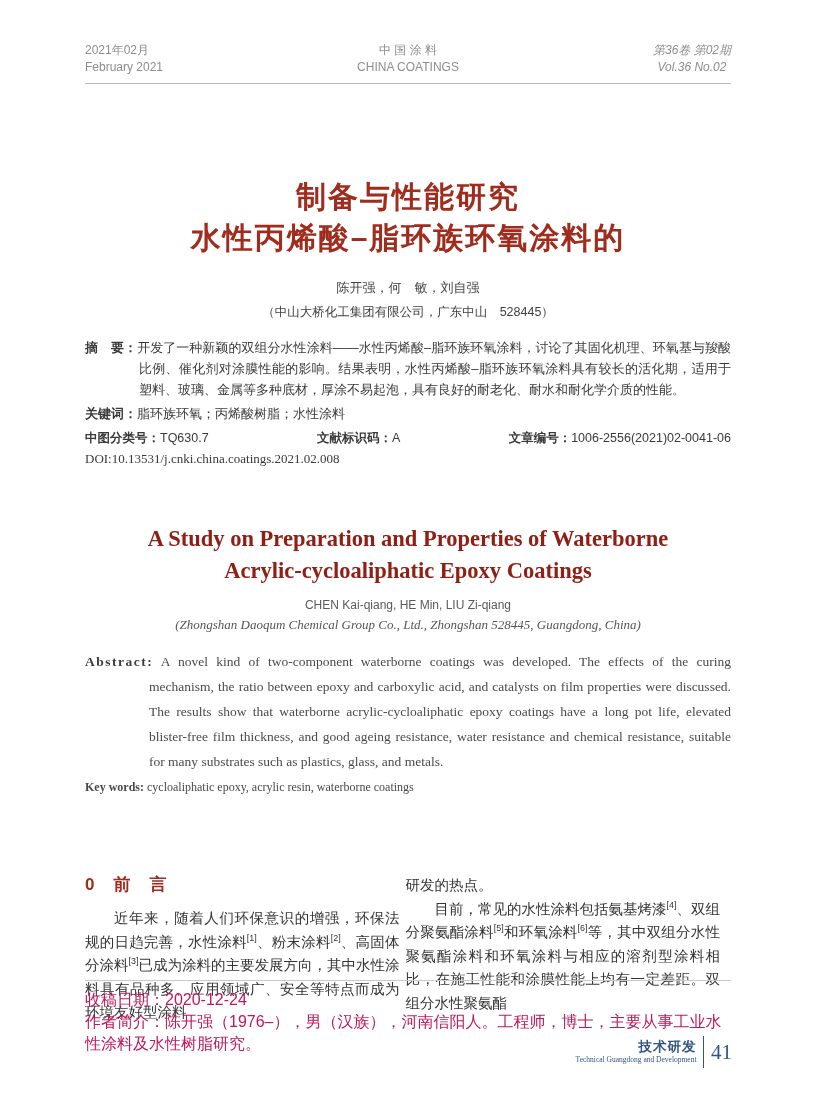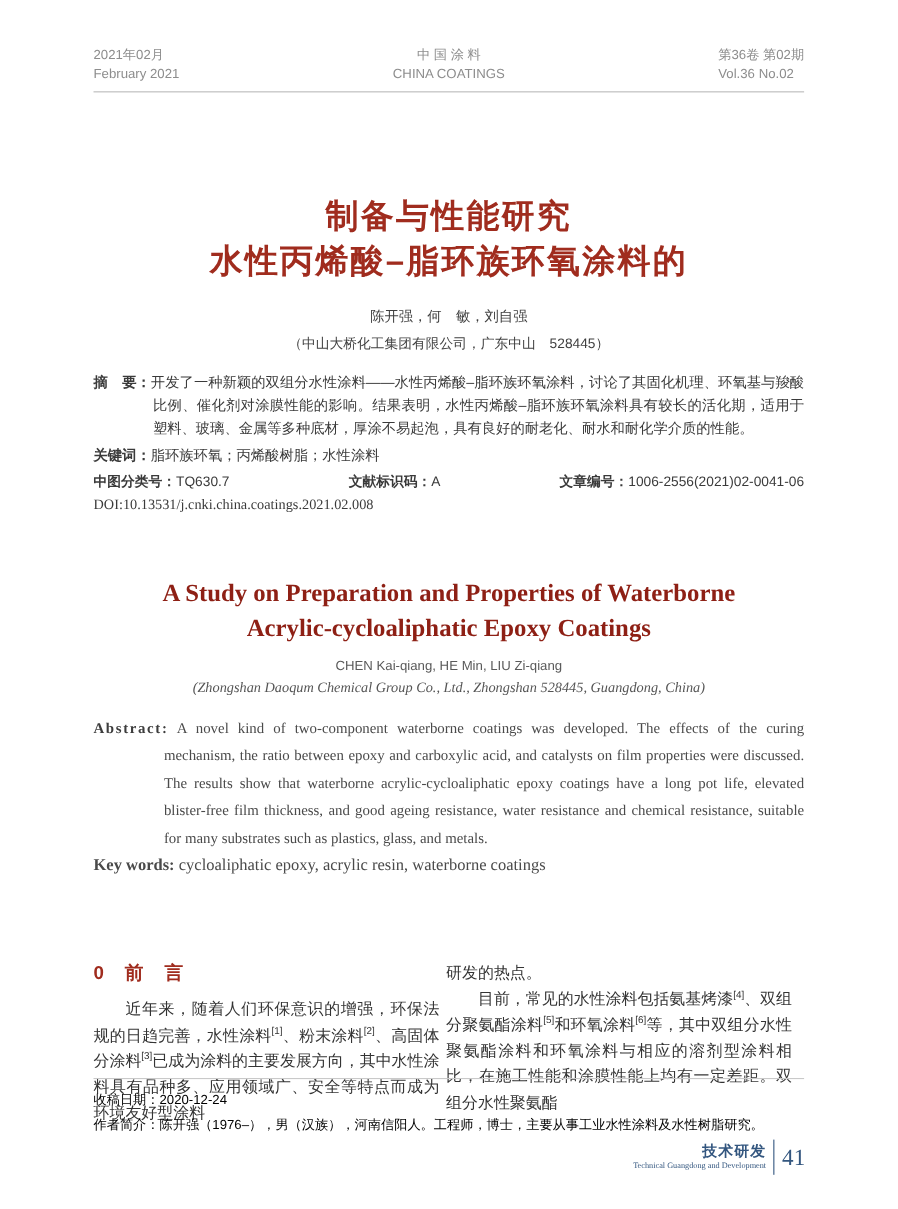--- a/index.html
+++ b/index.html
@@ -7,21 +7,21 @@
   body { font-family: "Liberation Sans", sans-serif; color: #3d3d3d; position: relative; }
   .page { padding: 42px 85px 0 85px; width: 816px; height: 876px; position: relative; border-radius: 22px; }
 
   
   .header { display: flex; justify-content: space-between; align-items: flex-end;
             border-bottom: 1px solid #b9b9b9; padding-bottom: 7px; color: #8d8d8d;
             font-size: 12px; line-height: 17px; }
   .header .col { white-space: nowrap; }
   .header .c-left { text-align: left; }
   .header .c-center { text-align: center; }
-  .header .c-right { text-align: left; }
+  .header .c-right { text-align: center; font-style: italic; }
 
   
   .cn-title { margin-top: 92px; text-align: center; color: #a02c1e;
               font-size: 30px; font-weight: bold; line-height: 41px; letter-spacing: 2px; }
   .cn-authors { margin-top: 21px; text-align: center; font-size: 13px; color: #3f3f3f; }
   .cn-affil   { margin-top: 7px; text-align: center; font-size: 12.5px; color: #3f3f3f; }
 
   
   .cn-abstract { margin-top: 16px; font-size: 13px; line-height: 21px; text-align: justify;
                  color: #3a3a3a; margin-left: 54px; text-indent: -54px; }
@@ -41,36 +41,36 @@
               font-size: 22.5px; line-height: 32px; }
   .en-authors { margin-top: 11px; text-align: center; font-size: 12px; color: #5a5a5a; }
   .en-affil { margin-top: 5px; text-align: center; font-size: 13px; color: #555;
               font-family: "Liberation Serif", serif; font-style: italic; }
 
   .en-abstract { margin-top: 16px; font-family: "Liberation Serif", serif;
                  font-size: 13.5px; line-height: 25px; text-align: justify; color: #4a4a4a;
                  margin-left: 64px; text-indent: -64px; }
   .en-abstract .lbl { font-weight: bold; letter-spacing: 1.5px; color: #3d3d3d; }
   .en-keywords { margin-top: 1px; font-family: "Liberation Serif", serif;
-                 font-size: 15px; line-height: 25px; color: #4a4a4a; }
+                 font-size: 12px; line-height: 25px; color: #4a4a4a; }
   .en-keywords .lbl { font-weight: bold; }
 
   
   .columns { margin-top: 74px; display: flex; gap: 6px; }
   .colm { width: 314.5px; font-size: 14.5px; line-height: 23.5px; text-align: justify;
           color: #343434; }
   .sec-heading { color: #a02c1e; font-weight: bold; font-size: 17px; line-height: 22px;
                  margin-bottom: 11px; letter-spacing: 1px; }
   .colm p.indent { text-indent: 2em; }
   .colm sup { font-size: 9px; line-height: 0; }
 
   
   .footnote { position: absolute; left: 85px; right: 85px; top: 980px;
               border-top: 1px solid #c9c9c9; padding-top: 8px;
-              font-size: 12px; line-height: 22px; color: #000000; }
+              font-size: 16px; line-height: 22px; color: #be185d; }
 
   
   .badge { position: absolute; right: 84px; top: 1036px; display: flex;
            align-items: center; color: #33567f; }
   .badge-text { text-align: right; }
   .badge-cn { font-size: 13.5px; font-weight: bold; letter-spacing: 1px; line-height: 16px; }
   .badge-en { font-family: "Liberation Serif", serif; font-size: 7.5px; line-height: 10px;
               white-space: nowrap; }
   .badge-divider { width: 1.5px; height: 32px; background: #33567f; margin: 0 7px 0 6px; }
   .badge-num { font-family: "Liberation Serif", serif; font-size: 21px; }

